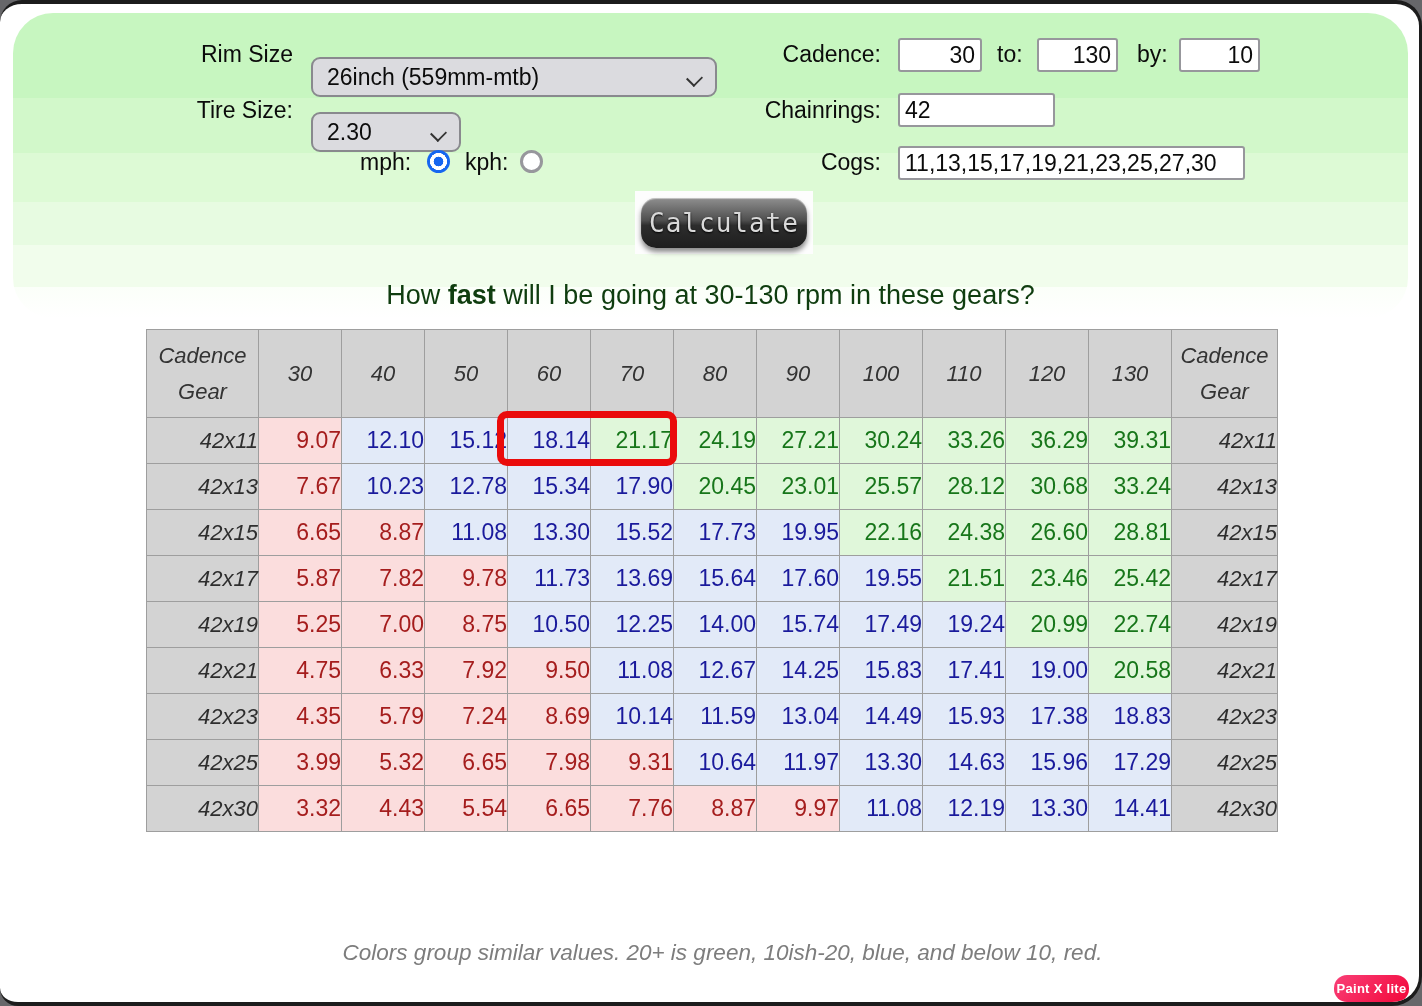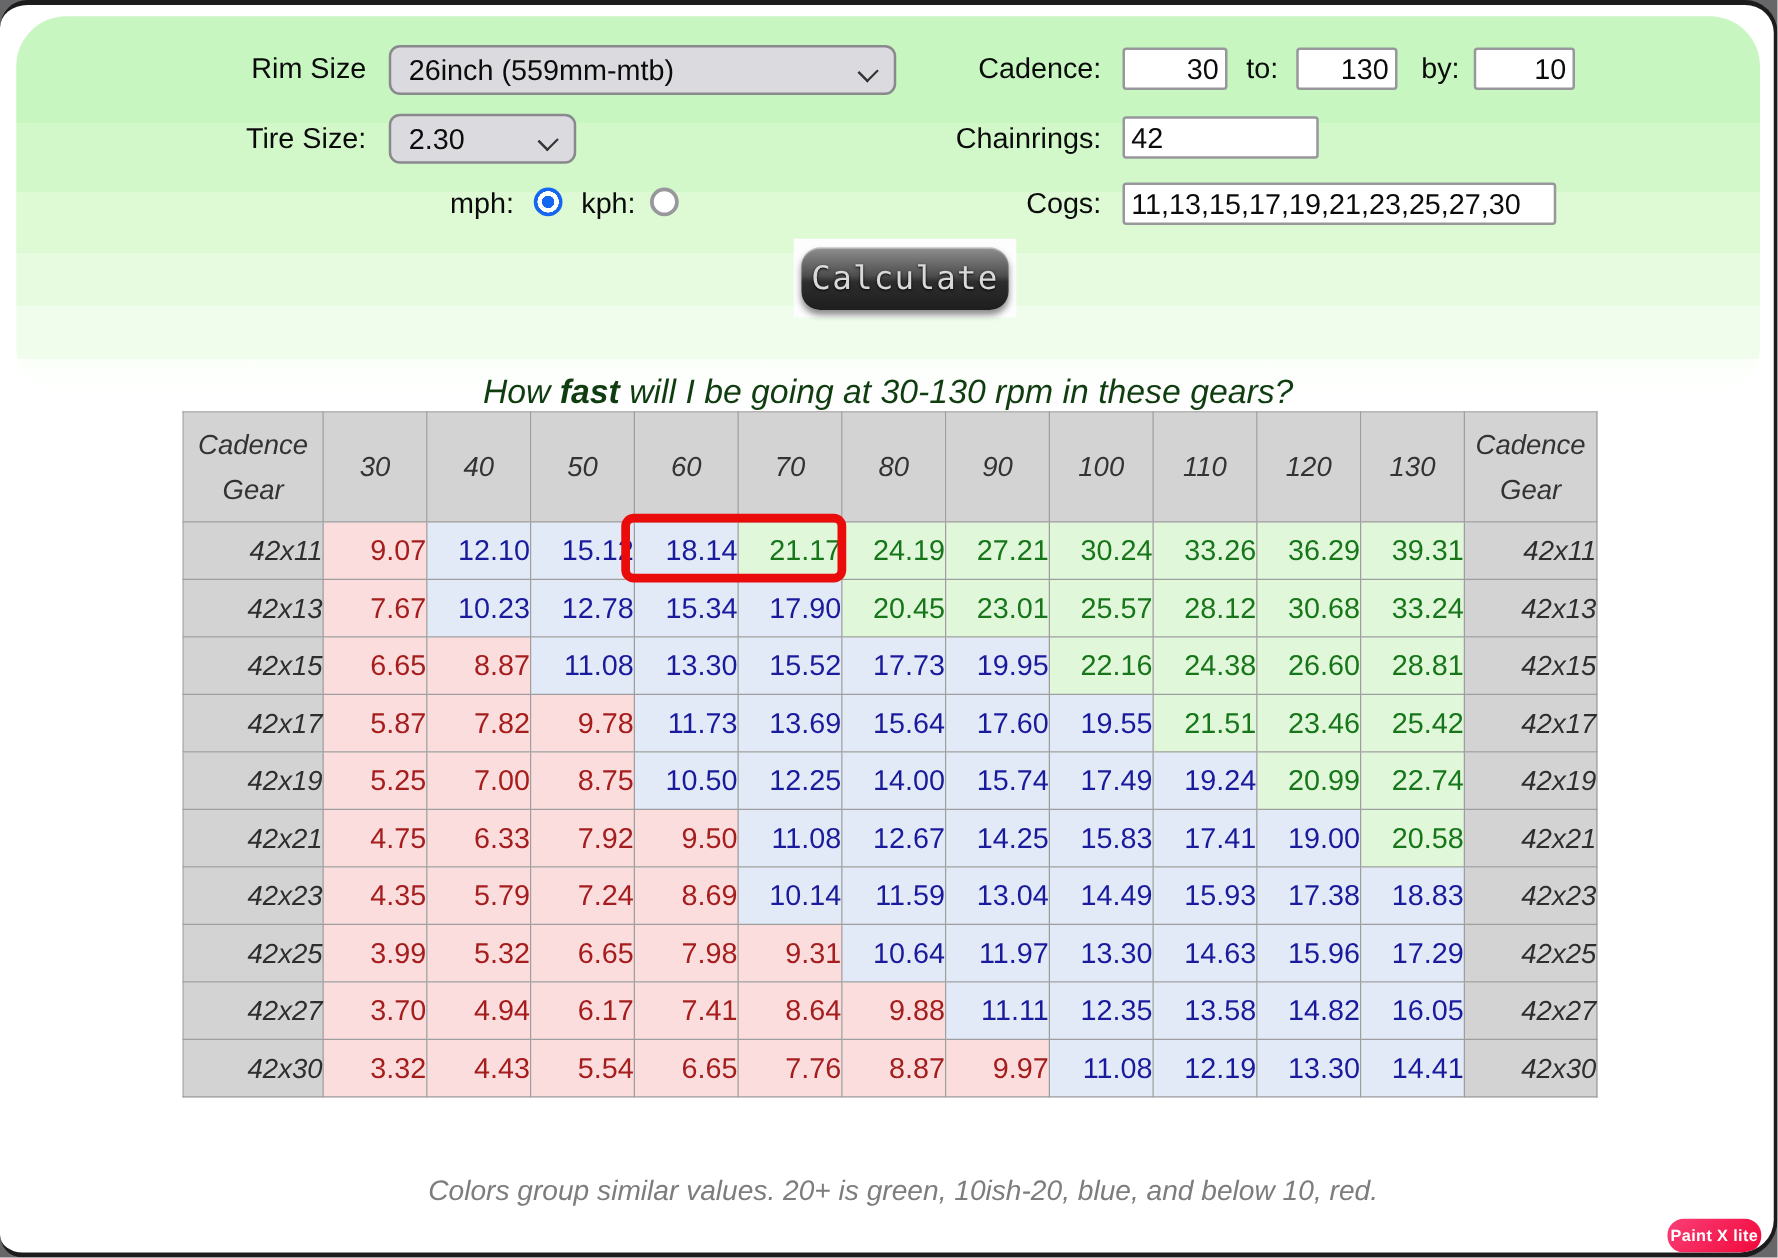--- a/index.html
+++ b/index.html
@@ -33,21 +33,21 @@
   }
   .lbl{
     position:absolute;font-size:23px;color:#0b0b0b;white-space:nowrap;
   }
   .r{text-align:right;}
   
   .sel{
     position:absolute;height:40px;box-sizing:border-box;
     background:#dbdbdf;border:2px solid #89898e;border-radius:9px;
     display:flex;align-items:center;
-    font-size:23px;color:#0b0b0b;padding:0 14px;
+    font-size:23px;color:#0b0b0b;padding:0 14px;margin-top:21px;
   }
   .sel .chev{
     position:absolute;right:14px;top:13px;width:11px;height:11px;
     border-left:2.5px solid #333;border-bottom:2.5px solid #333;
     transform:rotate(-45deg) scaleY(.85);
   }
   
   .inp{
     position:absolute;box-sizing:border-box;height:34px;
     background:#fff;border:2px solid #97979c;border-radius:3px;
@@ -74,22 +74,22 @@
   .calc-btn{
     width:166px;height:50px;border-radius:15px;border:0;
     background:linear-gradient(180deg,#8f8f8f 0%,#4e4e4e 45%,#2d2d2d 55%,#1e1e1e 100%);
     box-shadow:0 4px 5px rgba(0,0,0,.45), inset 0 1px 1px rgba(255,255,255,.5);
     color:#d9d9d9;font-size:26px;letter-spacing:1px;
     font-family:"DejaVu Sans Mono","Liberation Mono",monospace;
     text-shadow:0 1px 2px #000;cursor:pointer;
   }
   
   .title{
-    position:absolute;left:0;top:285px;width:100%;text-align:center;
-    font-size:27px;font-style:italic;color:#0f3d0f;
+    position:absolute;left:0;top:267px;width:100%;text-align:center;
+    font-size:27px;color:#0f3d0f;
   }
   .title b{font-weight:bold;}
   
   table.speed{
     position:absolute;left:146px;top:325px;
     border-collapse:collapse;table-layout:fixed;width:1131px;
     font-size:23px;
   }
   table.speed col.c-gear-l{width:112px;}
   table.speed col.c-num{width:83px;}
@@ -335,35 +335,20 @@
           <td class="val red">9.31</td>
           <td class="val blue">10.64</td>
           <td class="val blue">11.97</td>
           <td class="val blue">13.30</td>
           <td class="val blue">14.63</td>
           <td class="val blue">15.96</td>
           <td class="val blue">17.29</td>
           <td class="gear">42x25</td>
         </tr>
         <tr>
-          <td class="gear">42x27</td>
-          <td class="val red">3.70</td>
-          <td class="val red">4.94</td>
-          <td class="val red">6.17</td>
-          <td class="val red">7.41</td>
-          <td class="val red">8.64</td>
-          <td class="val red">9.88</td>
-          <td class="val blue">11.11</td>
-          <td class="val blue">12.35</td>
-          <td class="val blue">13.58</td>
-          <td class="val blue">14.82</td>
-          <td class="val blue">16.05</td>
-          <td class="gear">42x27</td>
-        </tr>
-        <tr>
           <td class="gear">42x30</td>
           <td class="val red">3.32</td>
           <td class="val red">4.43</td>
           <td class="val red">5.54</td>
           <td class="val red">6.65</td>
           <td class="val red">7.76</td>
           <td class="val red">8.87</td>
           <td class="val red">9.97</td>
           <td class="val blue">11.08</td>
           <td class="val blue">12.19</td>

